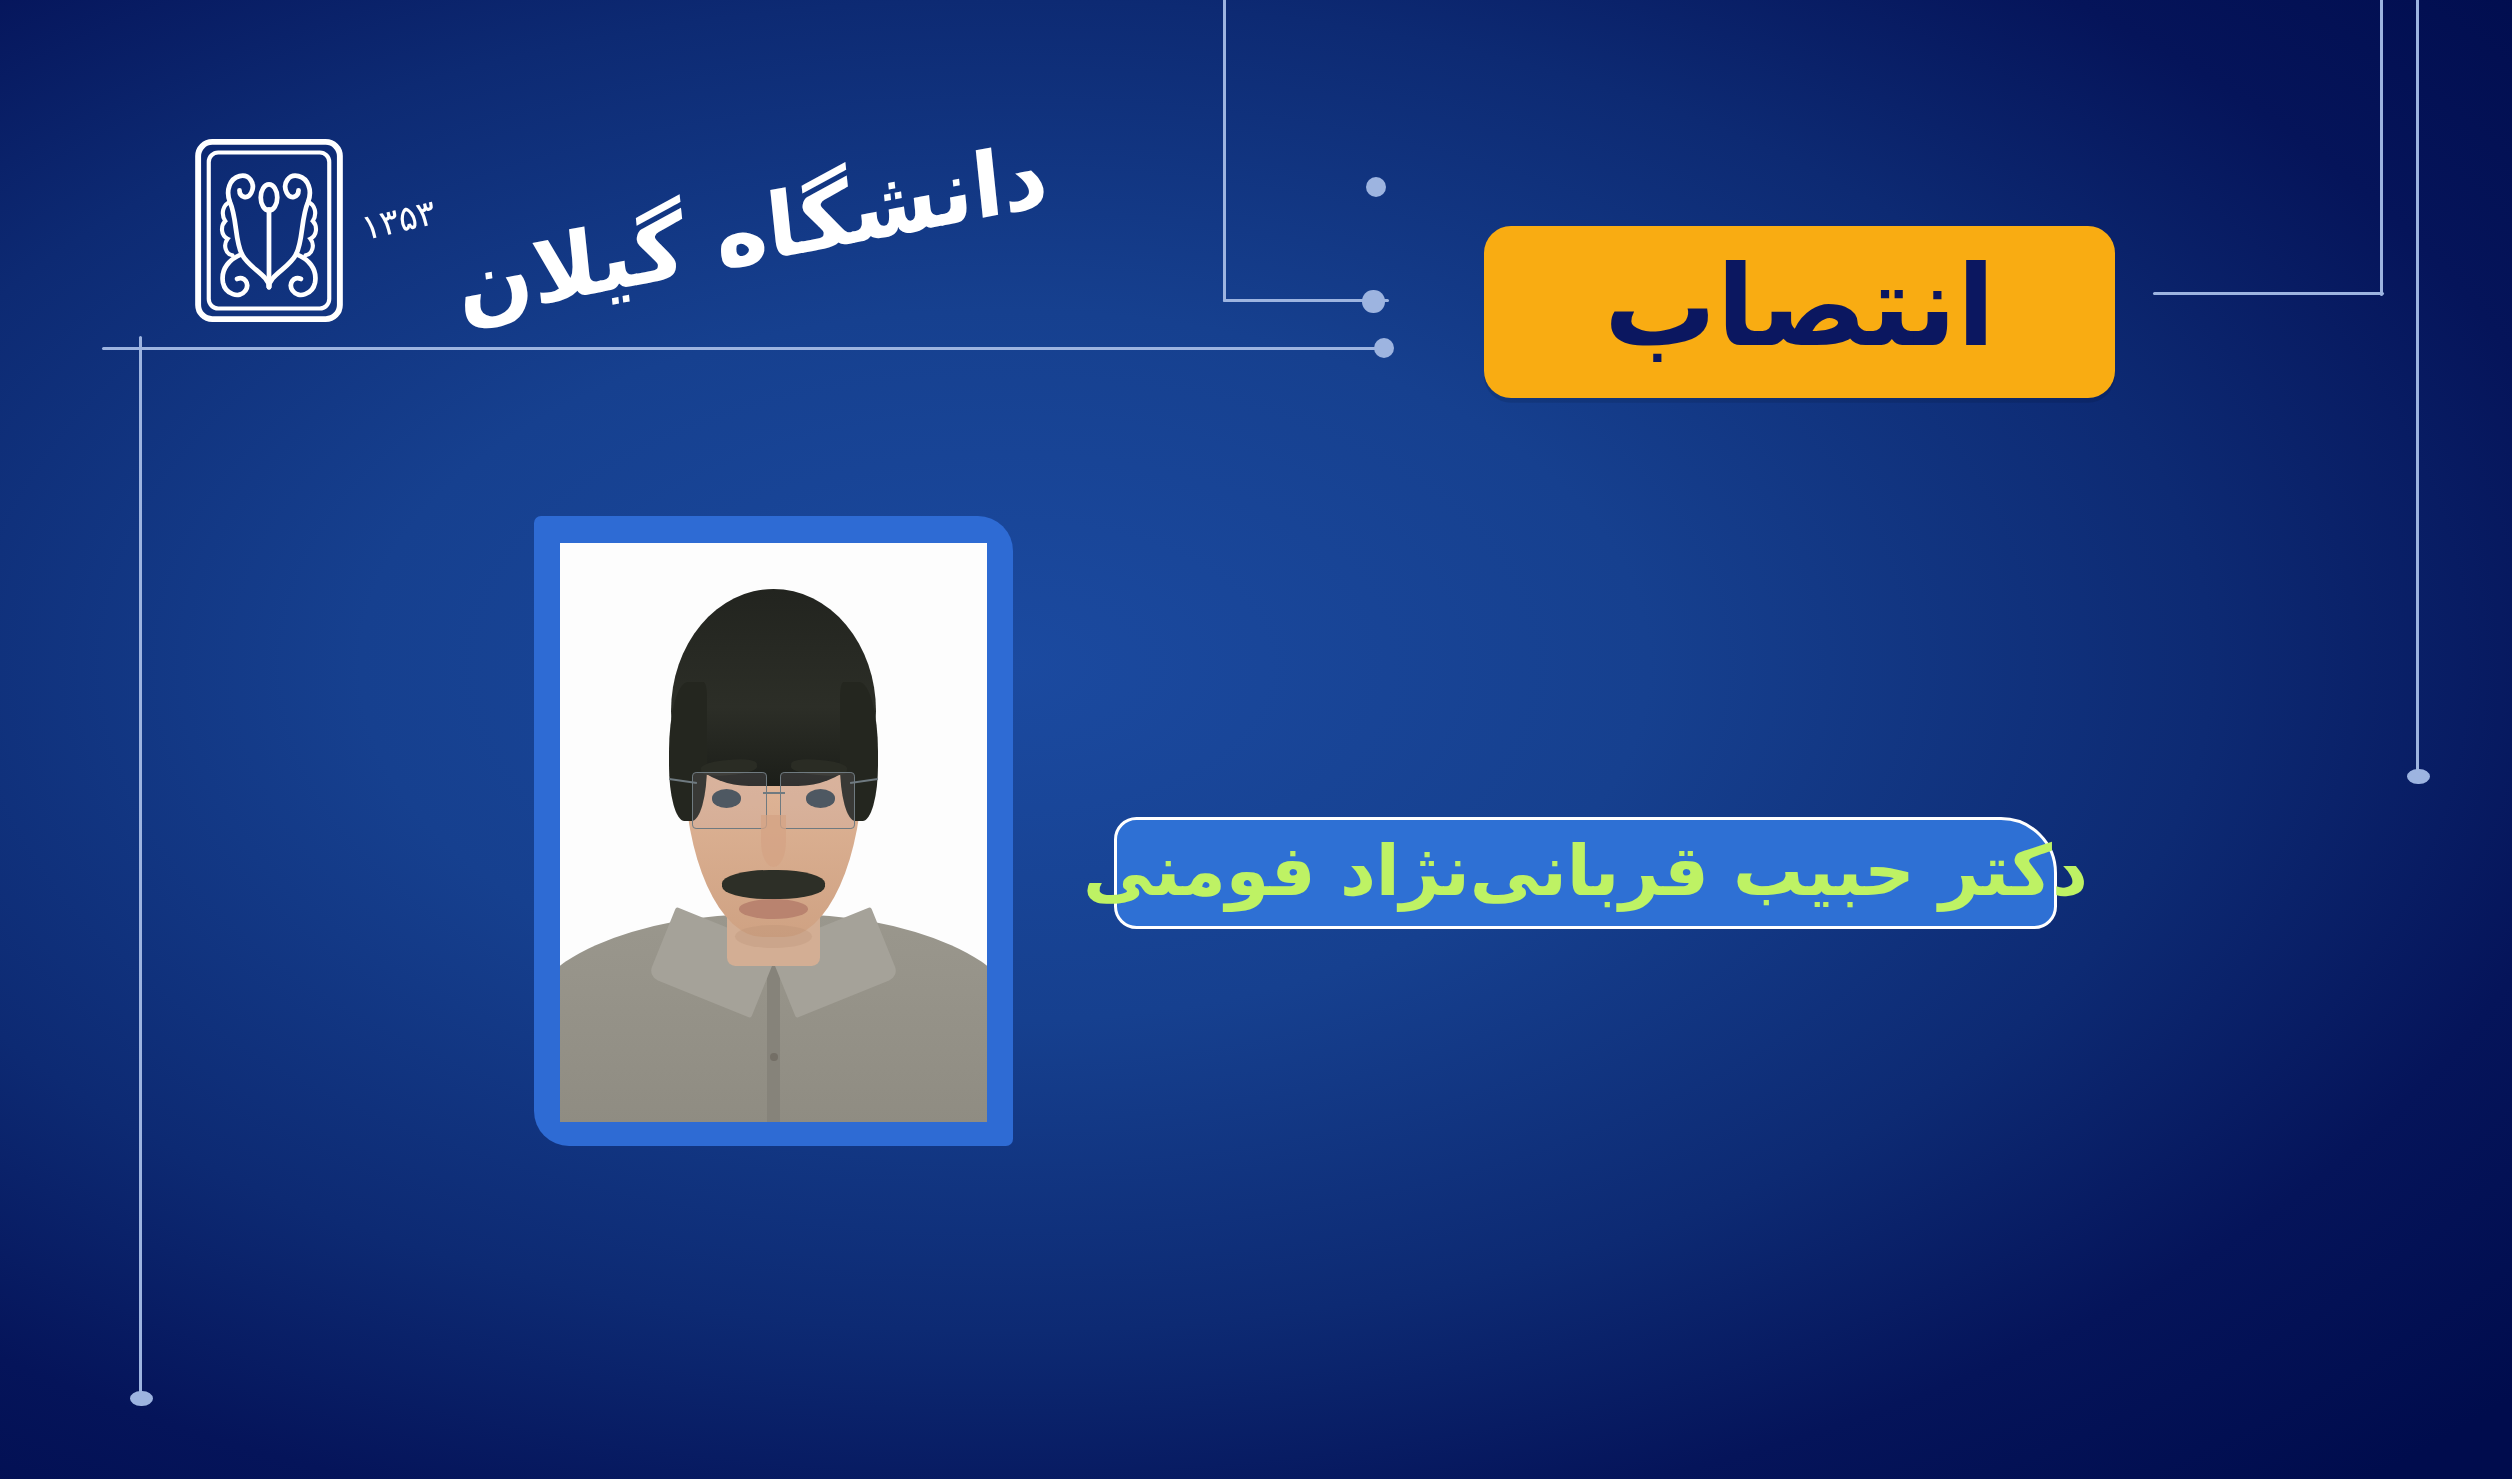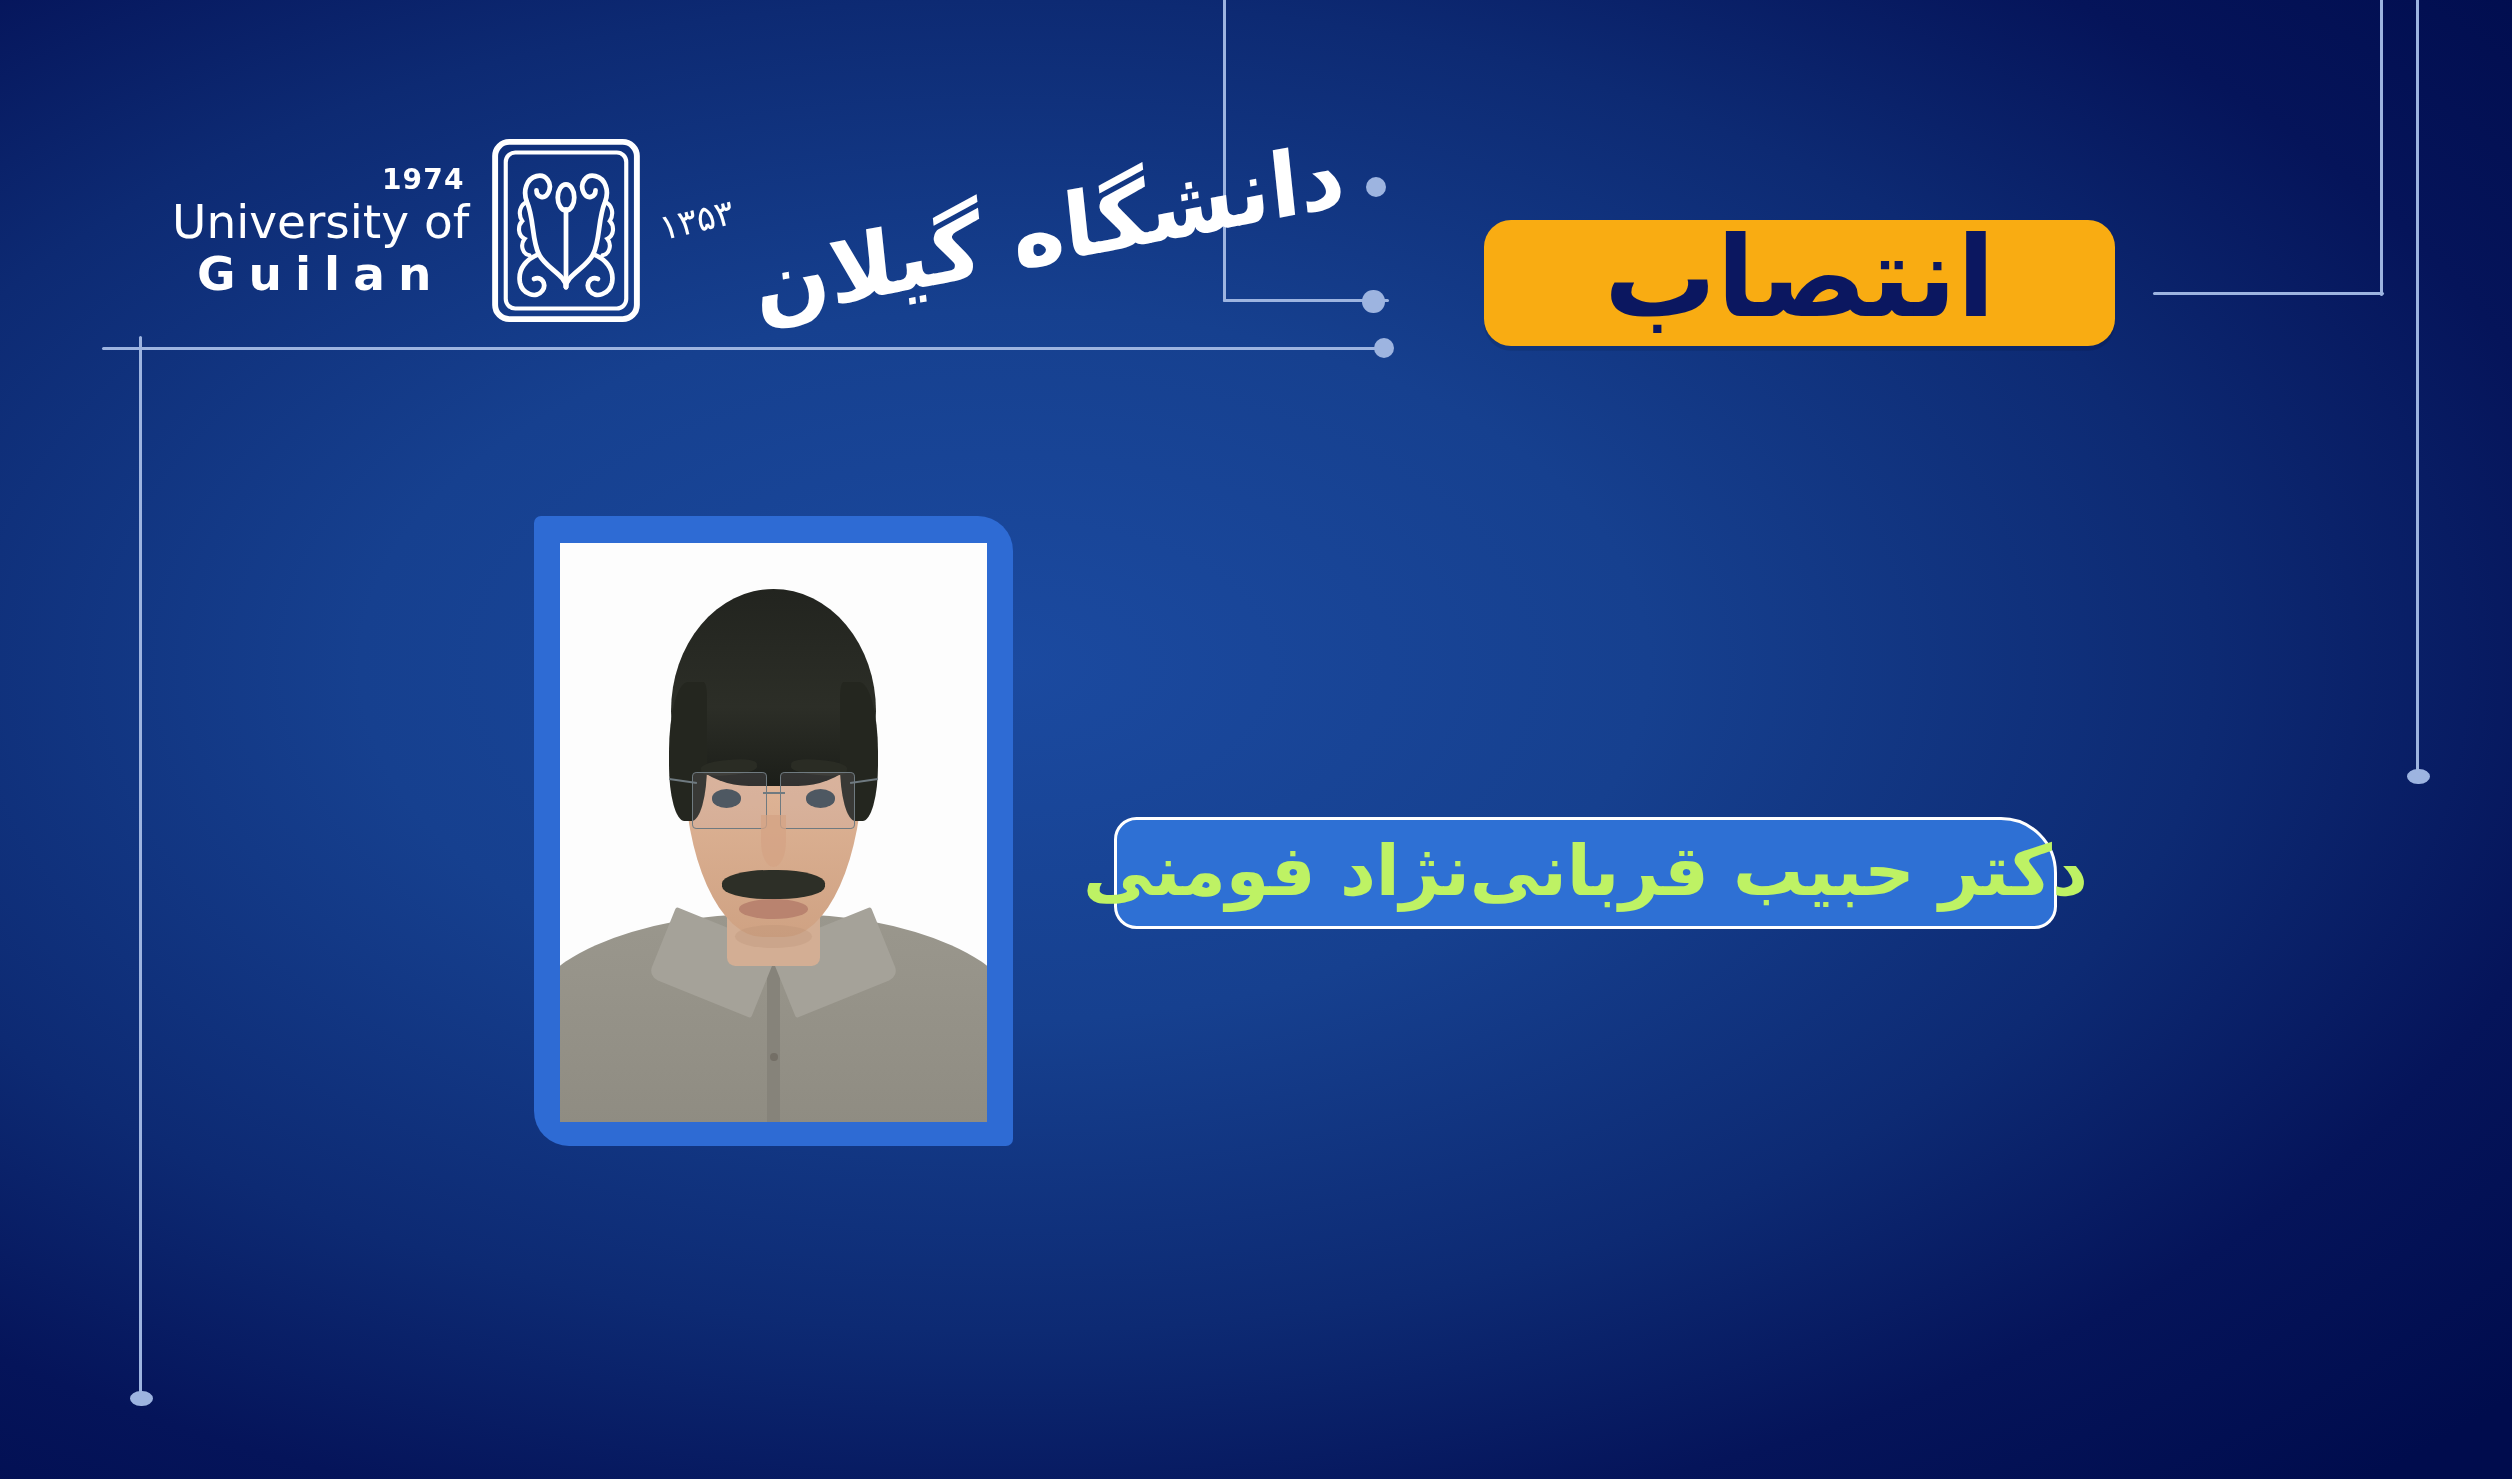--- a/index.html
+++ b/index.html
@@ -36,21 +36,21 @@
     font-size:35px;font-weight:500;letter-spacing:0.6px;
     transform:rotate(-13deg);margin-right:15.4px;margin-bottom:24px;
   }
   .logo-fa .fa-name{
     font-size:89px;font-weight:700;direction:rtl;
     transform:rotate(-11deg) skewX(-5deg);white-space:nowrap;line-height:1.15;
   }
 
   
   .badge-appointment{
-    position:absolute;left:1484px;top:220px;width:631px;height:126px;
+    position:absolute;left:1484px;top:226px;width:631px;height:172px;
     background:#f9ac12;border-radius:27px;
     display:flex;align-items:center;justify-content:center;
     box-shadow:0 4.7px 0 rgba(0,0,0,.10);
   }
   .badge-appointment span{
     color:#0b1760;font-size:112px;font-weight:700;direction:rtl;
     letter-spacing:0px;line-height:1;transform:translateY(-6px);
   }
 
   
@@ -168,25 +168,20 @@
 
   <div class="deco v" style="left:2380px;top:-6px;height:302px;"></div>
   <div class="deco h" style="left:2153px;top:292px;width:231px;"></div>
 
   <div class="deco v" style="left:2416px;top:-6px;height:781px;"></div>
   <div class="dot" style="left:2407px;top:769px;width:22.5px;height:15.4px;"></div>
 
   <div class="dot" style="left:1366px;top:177px;width:20px;height:20px;"></div>
 
   <div class="logo-wrap">
-    <div class="logo-en">
-      <div class="year">1974</div>
-      <div class="uni">University of</div>
-      <div class="guilan">Guilan</div>
-    </div>
 
     <div class="emblem">
       <svg width="154" height="189" viewBox="0 0 130 160" fill="none" aria-hidden="true">
         <rect x="5" y="5" width="120" height="150" rx="12" ry="12" stroke="#ffffff" stroke-width="5" fill="none"></rect>
         <rect x="14" y="14" width="102" height="132" rx="8" ry="8" stroke="#ffffff" stroke-width="3.5" fill="none"></rect>
 
         <path d="M65 128 C 65 118 48 112 42 100 C 36 88 38 70 32 56 C 28 46 32 36 40 34 C 48 32 54 40 50 48 C 47 54 40 52 40 46" stroke="#ffffff" stroke-width="4" fill="none" stroke-linecap="round"></path>
         <path d="M42 100 C 32 104 24 112 26 124 C 28 134 40 138 45 131 C 49 125 44 118 38 121" stroke="#ffffff" stroke-width="4" fill="none" stroke-linecap="round"></path>
         <path d="M32 56 C 26 58 24 66 28 72 C 24 76 24 84 30 87 C 26 92 28 100 34 101" stroke="#ffffff" stroke-width="3.5" fill="none" stroke-linecap="round"></path>
 

